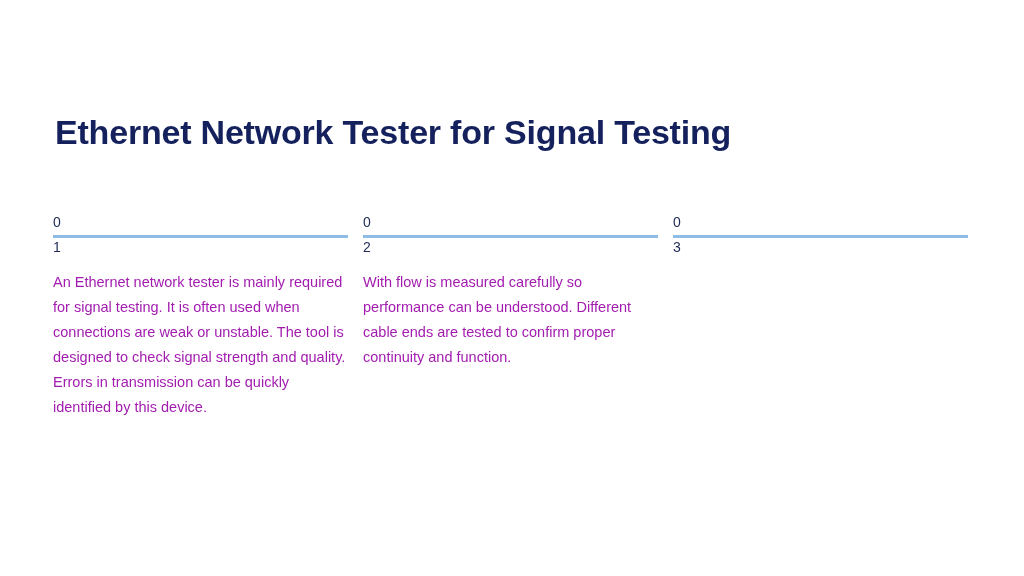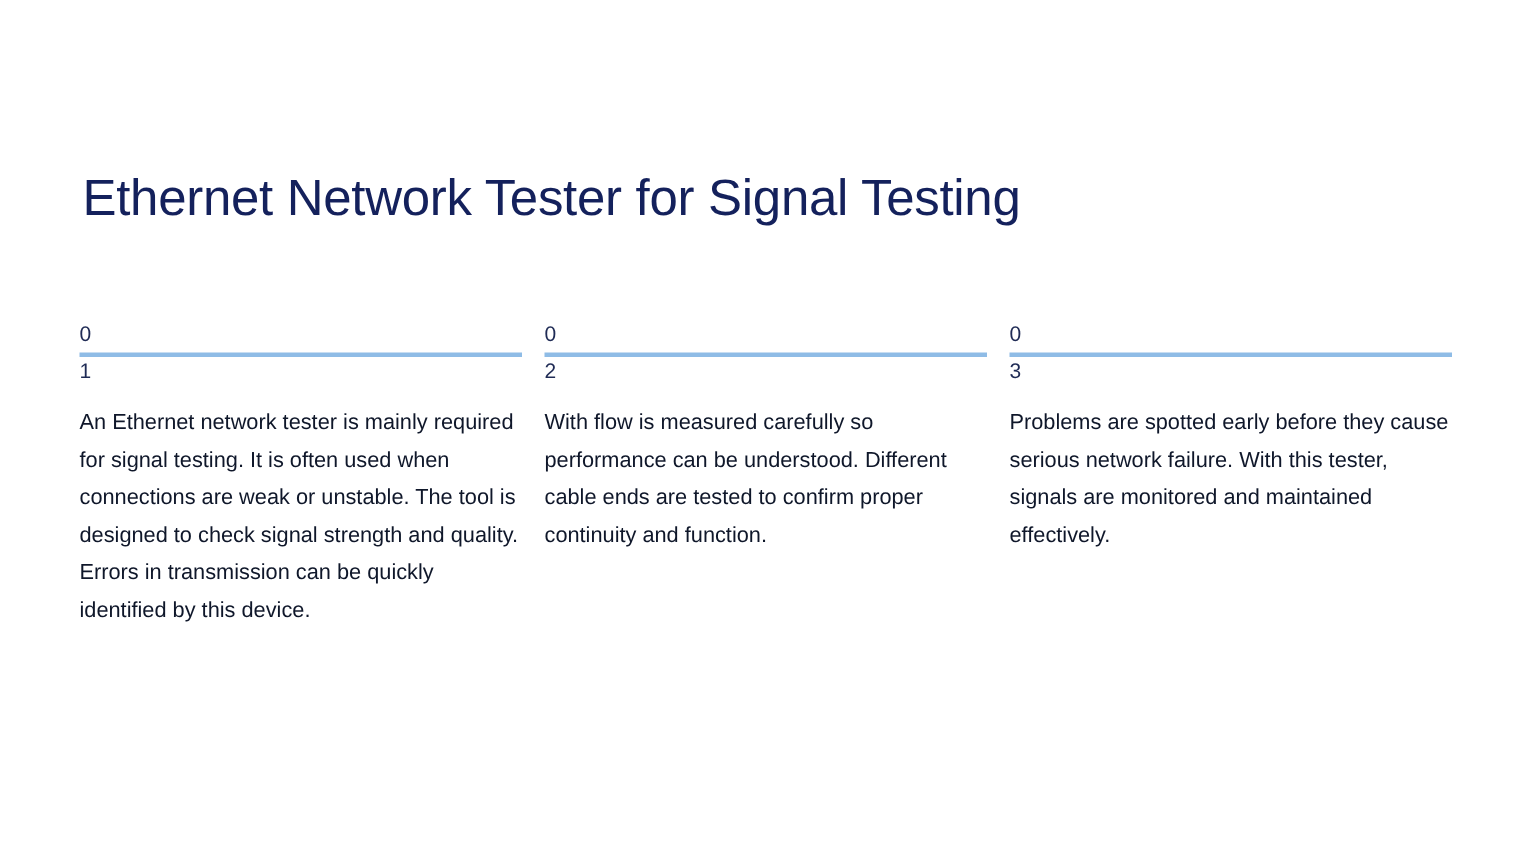--- a/index.html
+++ b/index.html
@@ -23,21 +23,21 @@
   }
 
   
   .slide-title {
     position: absolute;
     left: 55px;
     top: 110px;
     width: 920px;
     font-size: 34px;
     line-height: 44px;
-    font-weight: normal;
+    font-weight: bold;
     color: #14215C;
     letter-spacing: -0.2px;
     white-space: nowrap;
   }
 
   
   .columns {
     position: absolute;
     left: 53px;
     top: 212px;
@@ -77,21 +77,21 @@
     line-height: 19px;
     color: #1F2B55;
     height: 19px;
     margin-top: 0px;
   }
 
   .col-body {
     margin-top: 13px;
     font-size: 14.5px;
     line-height: 25px;
-    color: #0f172a;
+    color: #a21caf;
   }
 </style>
 </head>
 <body>
 
 <div class="slide">
 
   <div class="slide-title">Ethernet Network Tester for Signal Testing</div>
 
   <div class="columns">
@@ -107,17 +107,16 @@
       <div class="col-eyebrow">0</div>
       <div class="col-rule"></div>
       <div class="col-index">2</div>
       <div class="col-body">With flow is measured carefully so performance can be understood. Different cable ends are tested to confirm proper continuity and function.</div>
     </div>
 
     <div class="column">
       <div class="col-eyebrow">0</div>
       <div class="col-rule"></div>
       <div class="col-index">3</div>
-      <div class="col-body">Problems are spotted early before they cause serious network failure. With this tester, signals are monitored and maintained effectively.</div>
     </div>
 
   </div>
 </div>
 
 </body></html>

